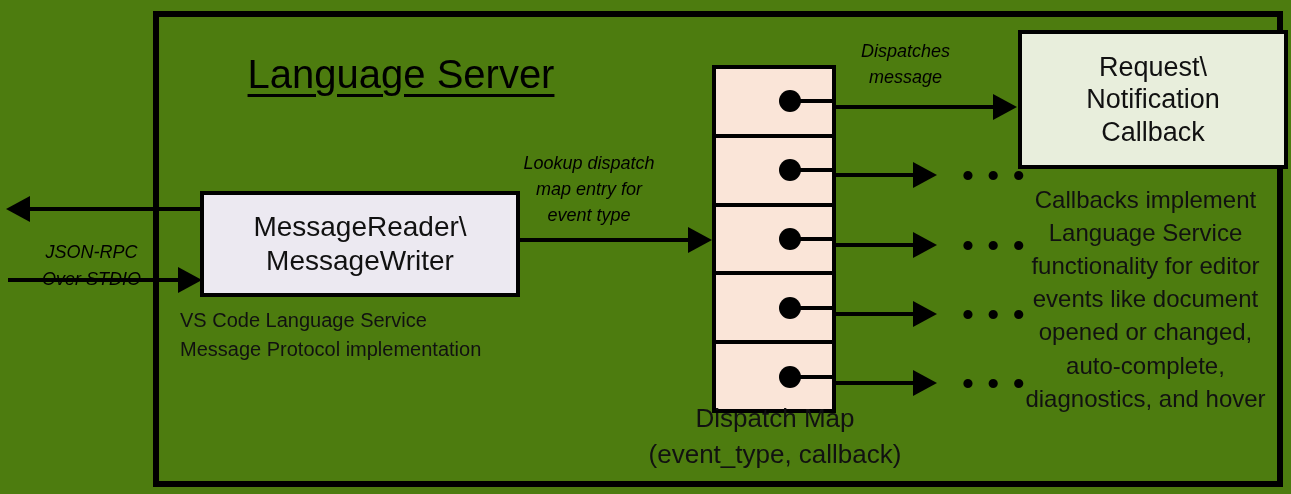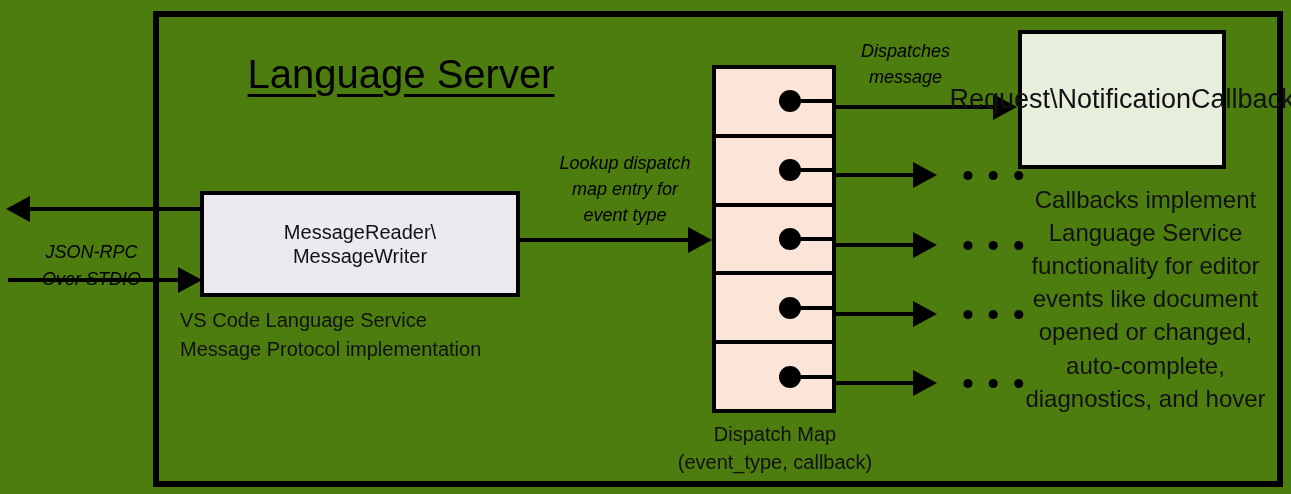--- a/index.html
+++ b/index.html
@@ -16,21 +16,21 @@
     font-size:40px;color:#000;text-align:center;
     text-decoration:underline;text-decoration-thickness:3px;text-underline-offset:6px;
     white-space:nowrap;
   }
 
   
   .mr-box{
     position:absolute;left:200px;top:191px;width:320px;height:106px;
     background:#ece9f1;border:4px solid #000;box-sizing:border-box;
     display:flex;flex-direction:column;align-items:center;justify-content:center;
-    font-size:20px;line-height:1.22;color:#111;text-align:center;
+    font-size:28px;line-height:1.22;color:#111;text-align:center;
   }
   .mr-caption{
     position:absolute;left:180px;top:306px;width:360px;
     font-size:20px;line-height:1.45;color:#111;text-align:left;
   }
 
   
   .stdio-label{
     position:absolute;left:24px;top:239px;width:135px;
     font-size:18px;line-height:1.5;font-style:italic;color:#000;text-align:center;
@@ -44,53 +44,53 @@
     border-left:24px solid #000;
   }
   .arrow-l{
     position:absolute;width:0;height:0;
     border-top:13px solid transparent;border-bottom:13px solid transparent;
     border-right:24px solid #000;
   }
 
   
   .lookup-label{
-    position:absolute;left:530px;top:150px;width:190px;
+    position:absolute;left:494px;top:150px;width:190px;
     font-size:18px;line-height:1.45;font-style:italic;color:#000;text-align:center;
   }
 
   
   .dmap{
     position:absolute;left:712px;top:65px;width:124px;height:348px;
     border:4px solid #000;box-sizing:border-box;background:#fae5d8;
     display:flex;flex-direction:column;
   }
   .dcell{flex:1 1 0;position:relative;border-bottom:4px solid #000;box-sizing:border-box;}
   .dcell:last-child{border-bottom:none;}
   .dot{
     position:absolute;left:63px;top:50%;width:22px;height:22px;
     margin-top:-11px;border-radius:50%;background:#000;
   }
   .dot-stub{position:absolute;left:74px;top:50%;margin-top:-2px;height:4px;width:46px;background:#000;}
   .dmap-caption{
-    position:absolute;left:640px;top:420px;width:270px;
-    font-size:20px;line-height:1.4;color:#111;text-align:center;
+    position:absolute;left:640px;top:400px;width:270px;
+    font-size:26px;line-height:1.4;color:#111;text-align:center;
   }
 
   
   .dispatch-label{
     position:absolute;left:838px;top:38px;width:135px;
     font-size:18px;line-height:1.45;font-style:italic;color:#000;text-align:center;
   }
 
   
   .cb-box{
-    position:absolute;left:1018px;top:30px;width:208px;height:139px;
+    position:absolute;left:1018px;top:30px;width:270px;height:139px;
     background:#e8eedc;border:4px solid #000;box-sizing:border-box;
-    display:flex;flex-direction:row;align-items:center;justify-content:center;
+    display:flex;flex-direction:column;align-items:center;justify-content:center;
     font-size:27px;line-height:1.2;color:#111;text-align:center;
   }
   .cb-caption{
     position:absolute;left:1008px;top:183px;width:275px;
     font-size:24px;line-height:1.38;color:#111;text-align:center;
   }
 
   .ellipsis{
     position:absolute;font-size:34px;line-height:1;color:#000;letter-spacing:2px;
     font-family:"Liberation Sans",sans-serif;

